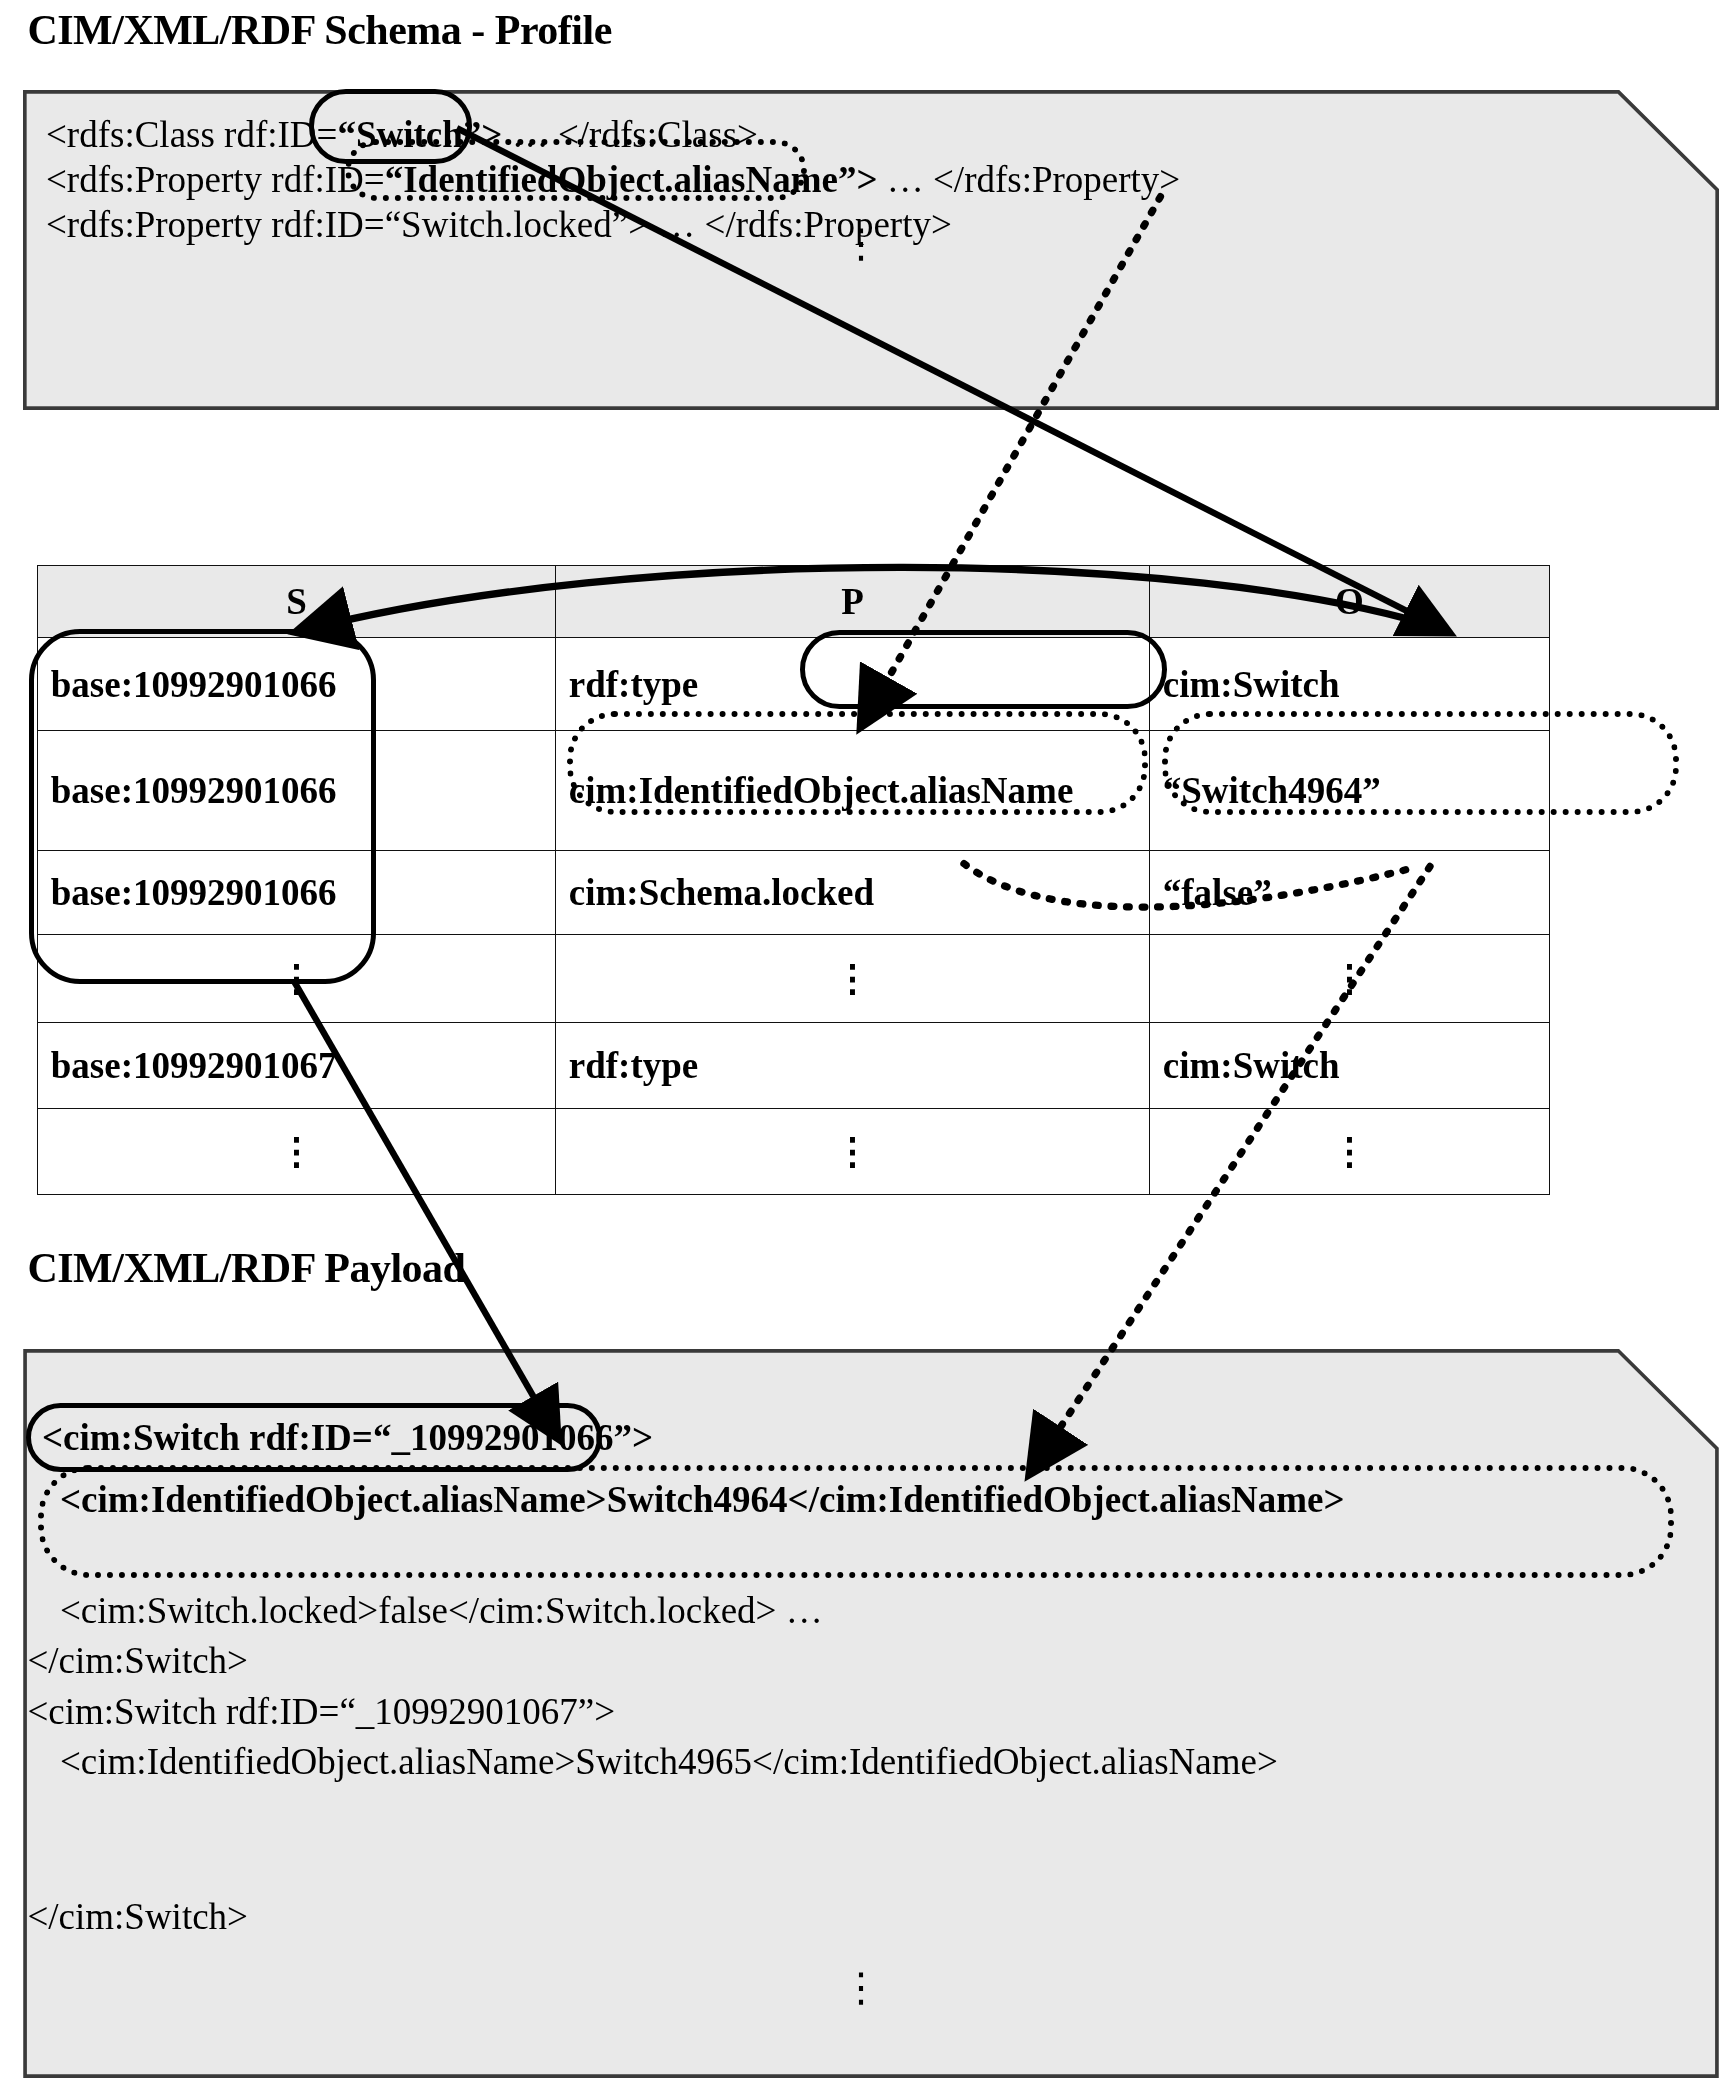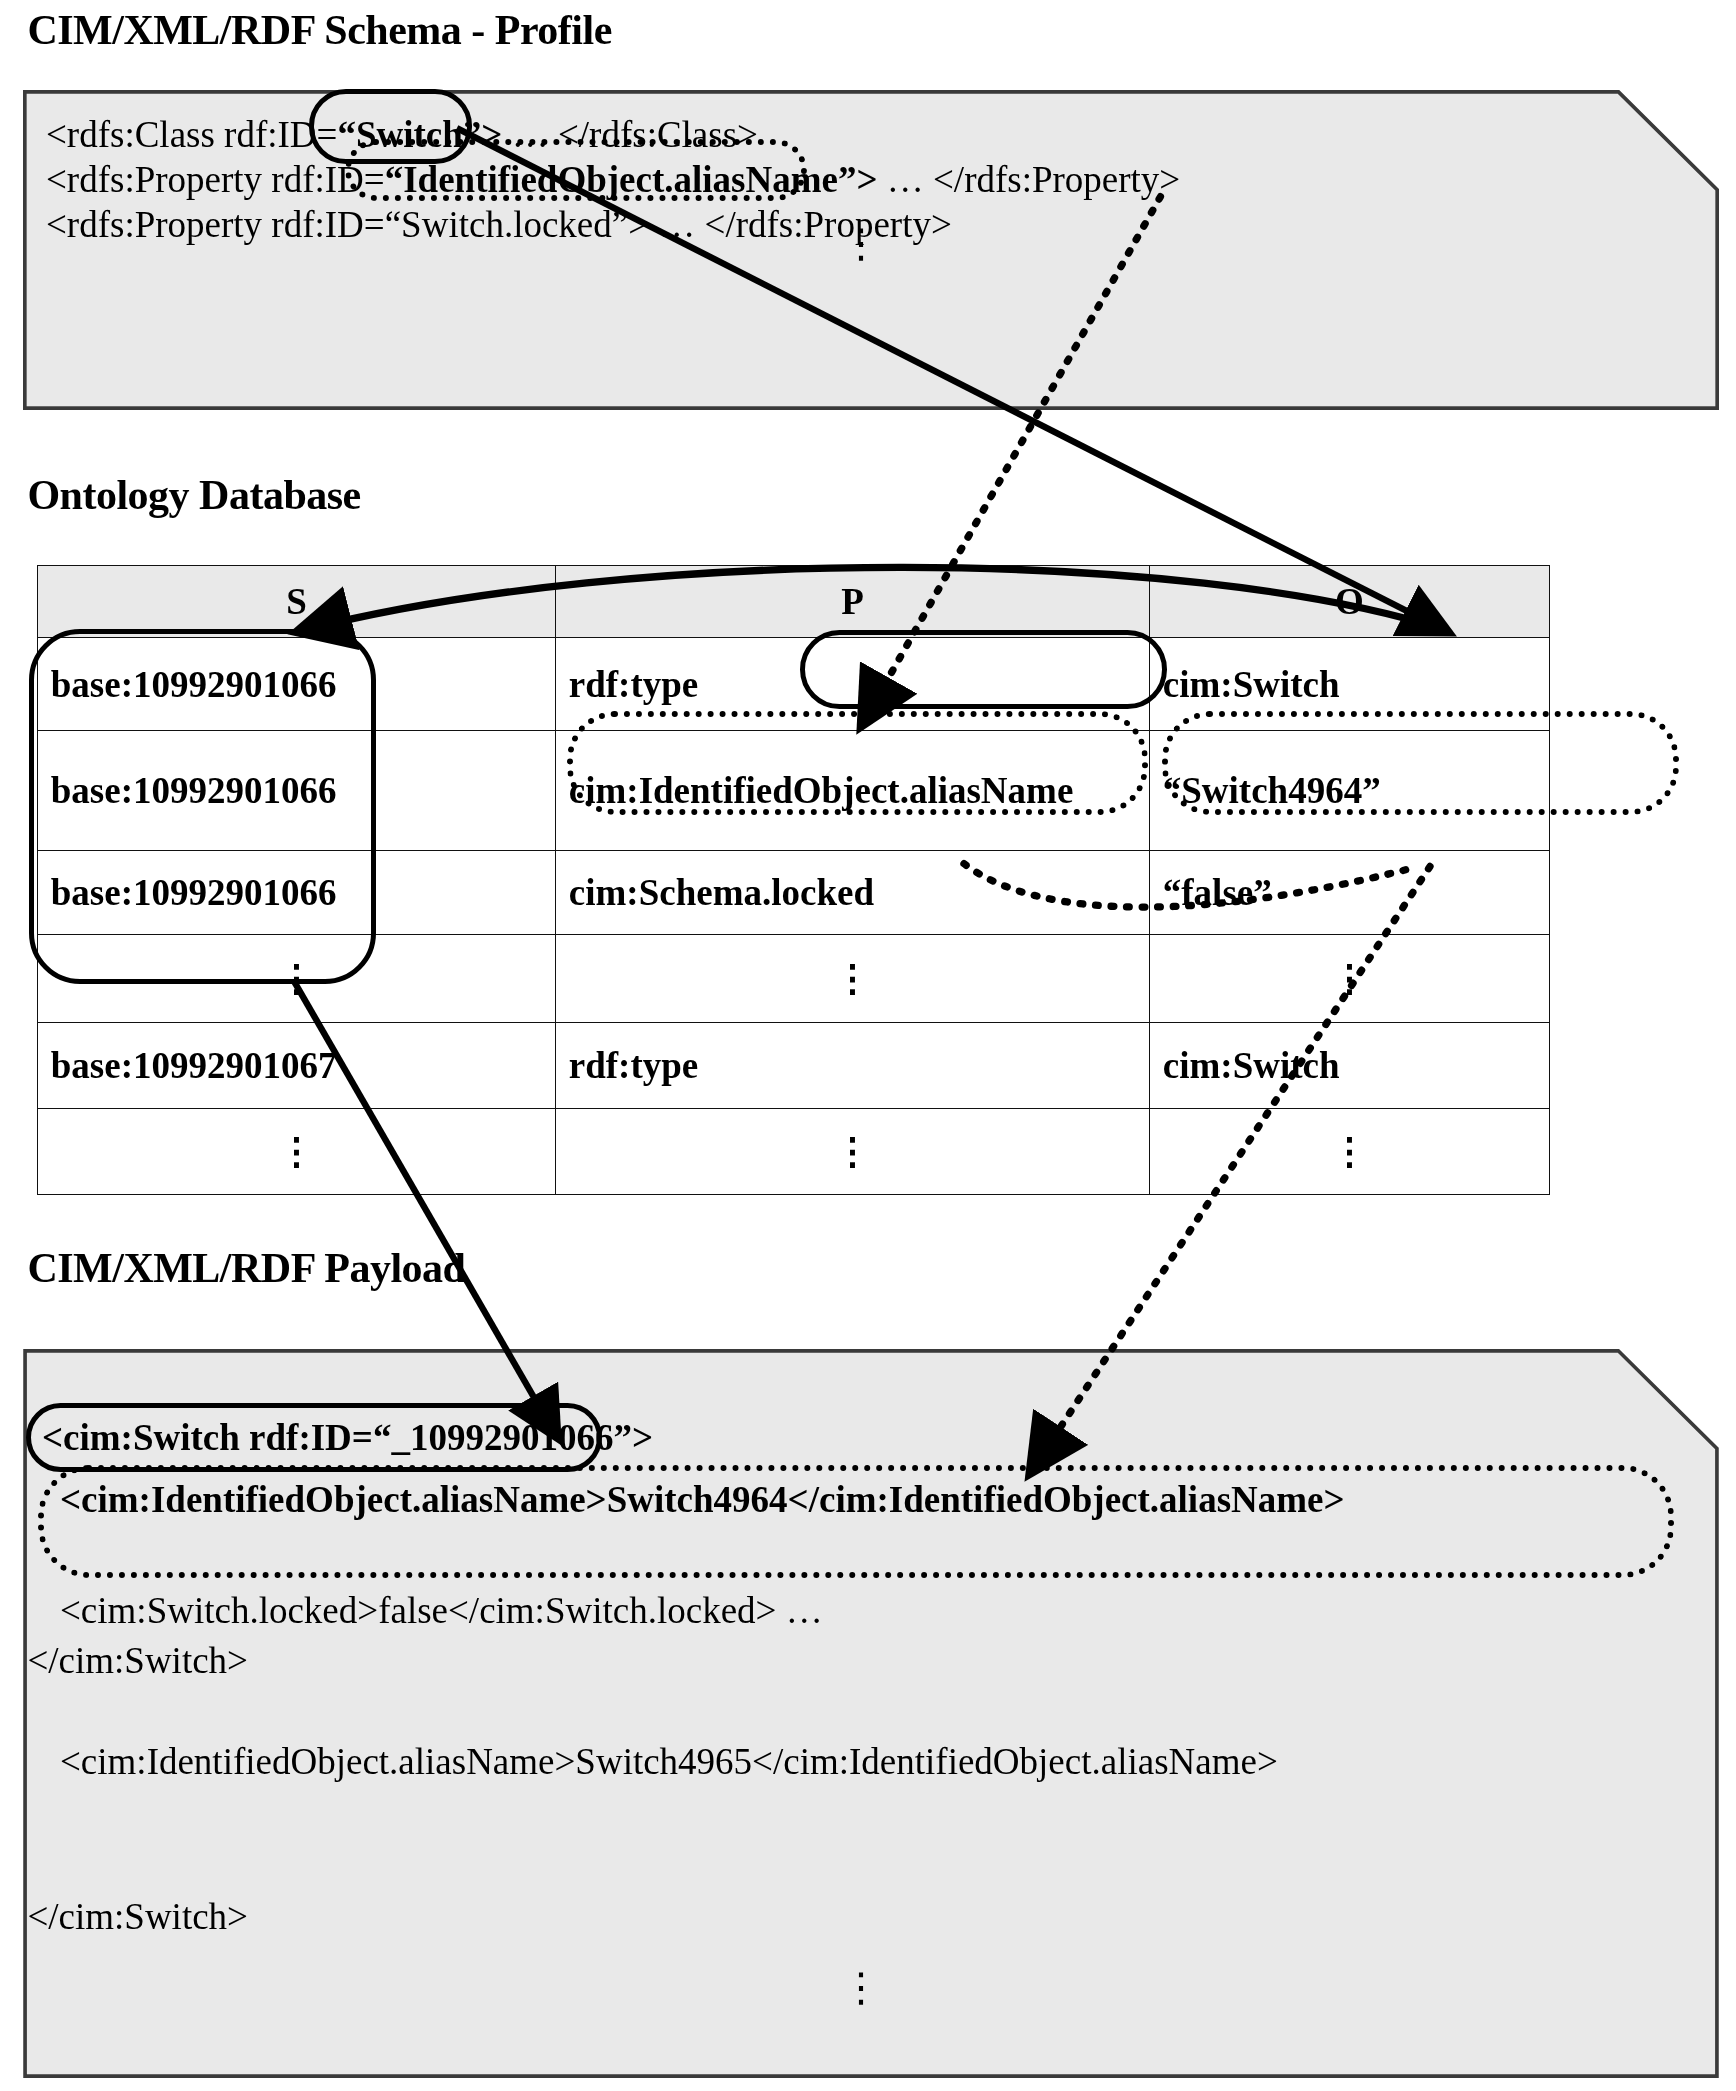--- a/index.html
+++ b/index.html
@@ -141,21 +141,20 @@
 
   <div class="code-line" style="left:46px; top:157px;">
     <span>&lt;rdfs:Property  rdf:ID=</span><span class="bolded">“IdentifiedObject.aliasName”&gt;</span><span> … &lt;/rdfs:Property&gt;</span>
   </div>
 
   <div class="vdots" style="left:841px; top:230px;">⋮</div>
 
   <div class="hl hl-solid" id="hl-schema-switch"></div>
   <div class="hl hl-dotted" id="hl-schema-alias"></div>
 
-  <div class="sec-title" id="title-ontology">Ontology Database</div>
 
   <table id="onto-table">
     <colgroup>
       <col class="col-s">
         <col class="col-p">
         <col class="col-o">
     </colgroup>
     <thead>
       <tr>
         <th>S</th>
@@ -211,20 +210,21 @@
   </svg>
 
   <div class="code-line bolded" style="left:42px; top:1415px;">&lt;cim:Switch rdf:ID=“_10992901066”&gt;</div>
 
   <div class="code-line bolded wrap" style="left:60px; top:1477px; width:1096px;">&lt;cim:IdentifiedObject.aliasName&gt;Switch4964&lt;/cim:IdentifiedObject.aliasName&gt;</div>
 
   <div class="code-line" style="left:60px; top:1588px;">&lt;cim:Switch.locked&gt;false&lt;/cim:Switch.locked&gt; …</div>
 
   <div class="code-line" style="left:27.4px; top:1638px;">&lt;/cim:Switch&gt;</div>
 
+  <div class="code-line" style="left:27.4px; top:1689px;">&lt;cim:Switch rdf:ID=“_10992901067”&gt;</div>
 
   <div class="code-line wrap" style="left:60px; top:1739px; width:1087px;">&lt;cim:IdentifiedObject.aliasName&gt;Switch4965&lt;/cim:IdentifiedObject.aliasName&gt;</div>
 
 
   <div class="code-line" style="left:27.4px; top:1894px;">&lt;/cim:Switch&gt;</div>
 
   <div class="vdots" style="left:841px; top:1974px;">⋮</div>
 
   <div class="hl hl-solid" style="left:25.6px; top:1403px; width:576px; height:69px; border-radius:35px;"></div>
   <div class="hl hl-dotted" style="left:38px; top:1465px; width:1636px; height:113px; border-radius:51px;"></div>

